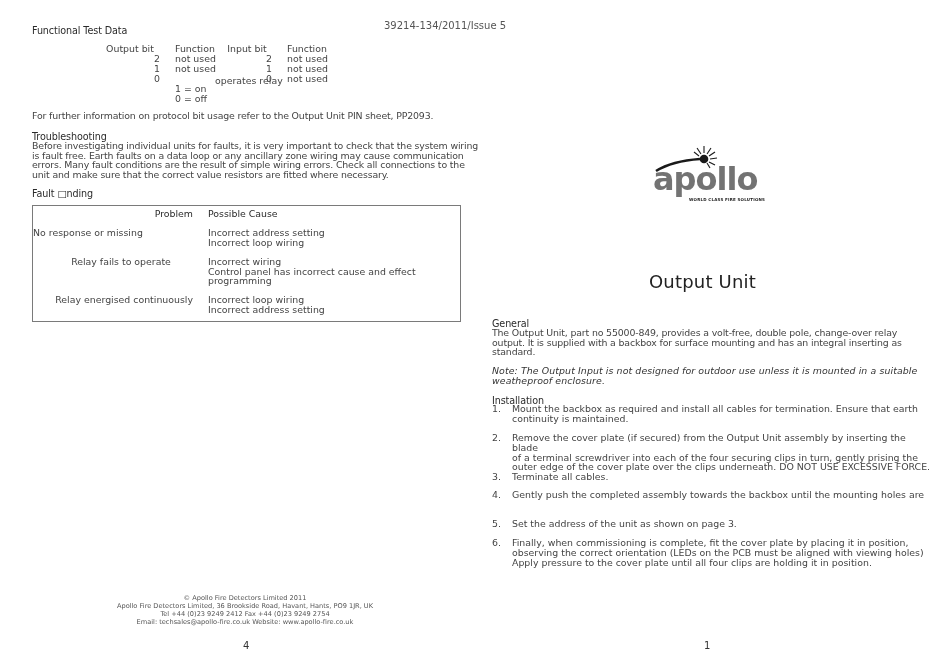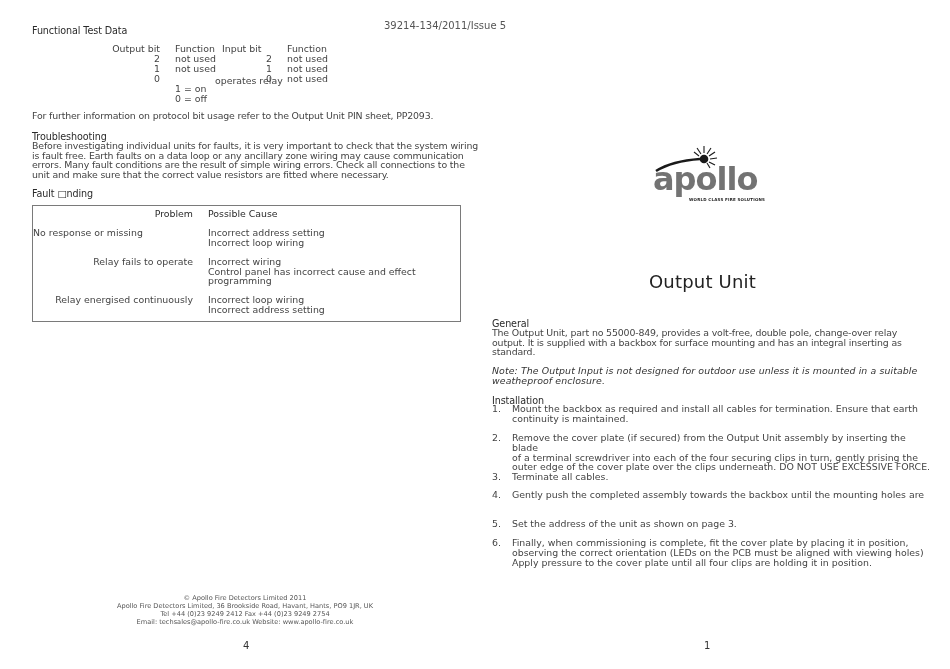--- a/index.html
+++ b/index.html
@@ -23,23 +23,23 @@
 </head>
 <body>
 
 <div>
 
   <div class="abs docnum" style="left:384px; top:20px;">39214-134/2011/Issue 5</div>
 
   <div class="abs head" style="left:32px; top:25px;">Functional Test Data</div>
 
   <div>
-    <div class="abs tbl-bits hdr" style="left:100px; top:44px; width:60px; text-align:right;">Output bit</div>
+    <div class="abs tbl-bits hdr" style="left:100px; top:44px; width:60px; text-align:center;">Output bit</div>
     <div class="abs tbl-bits hdr" style="left:175px; top:44px;">Function</div>
-    <div class="abs tbl-bits hdr" style="left:222px; top:44px; width:50px; text-align:left;">Input bit</div>
+    <div class="abs tbl-bits hdr" style="left:222px; top:44px; width:50px; text-align:center;">Input bit</div>
     <div class="abs tbl-bits hdr" style="left:287px; top:44px;">Function</div>
 
     <div class="abs tbl-bits" style="left:100px; top:54px; width:60px; text-align:right;">2</div>
     <div class="abs tbl-bits" style="left:175px; top:54px;">not used</div>
     <div class="abs tbl-bits" style="left:222px; top:54px; width:50px; text-align:right;">2</div>
     <div class="abs tbl-bits" style="left:287px; top:54px;">not used</div>
 
     <div class="abs tbl-bits" style="left:100px; top:64px; width:60px; text-align:right;">1</div>
     <div class="abs tbl-bits" style="left:175px; top:64px;">not used</div>
     <div class="abs tbl-bits" style="left:222px; top:64px; width:50px; text-align:right;">1</div>
@@ -65,21 +65,21 @@
   <div class="abs head" style="left:32px; top:188px;">Fault □nding</div>
 
   <div class="fault-box">
     <div class="fault-row" style="left:0; top:3px; width:160px; text-align:right; color:#2a2a2a;">Problem</div>
     <div class="fault-row" style="left:175px; top:3px; color:#2a2a2a;">Possible Cause</div>
 
     <div class="fault-row" style="left:0; top:22px; width:160px; text-align:left;">No response or missing</div>
     <div class="fault-row" style="left:175px; top:22px;">Incorrect address setting</div>
     <div class="fault-row" style="left:175px; top:32px;">Incorrect loop wiring</div>
 
-    <div class="fault-row" style="left:0; top:51px; width:160px; text-align:right;">Relay fails to operate</div>
+    <div class="fault-row" style="left:8px; top:51px; width:160px; text-align:center;">Relay fails to operate</div>
     <div class="fault-row" style="left:175px; top:51px;">Incorrect wiring</div>
     <div class="fault-row" style="left:175px; top:61px;">Control panel has incorrect cause and effect</div>
     <div class="fault-row" style="left:175px; top:70px;">programming</div>
 
     <div class="fault-row" style="left:0; top:89px; width:160px; text-align:right;">Relay energised continuously</div>
     <div class="fault-row" style="left:175px; top:89px;">Incorrect loop wiring</div>
     <div class="fault-row" style="left:175px; top:99px;">Incorrect address setting</div>
   </div>
 
   <div class="abs footer" style="left:100px; top:594px; width:290px;">

